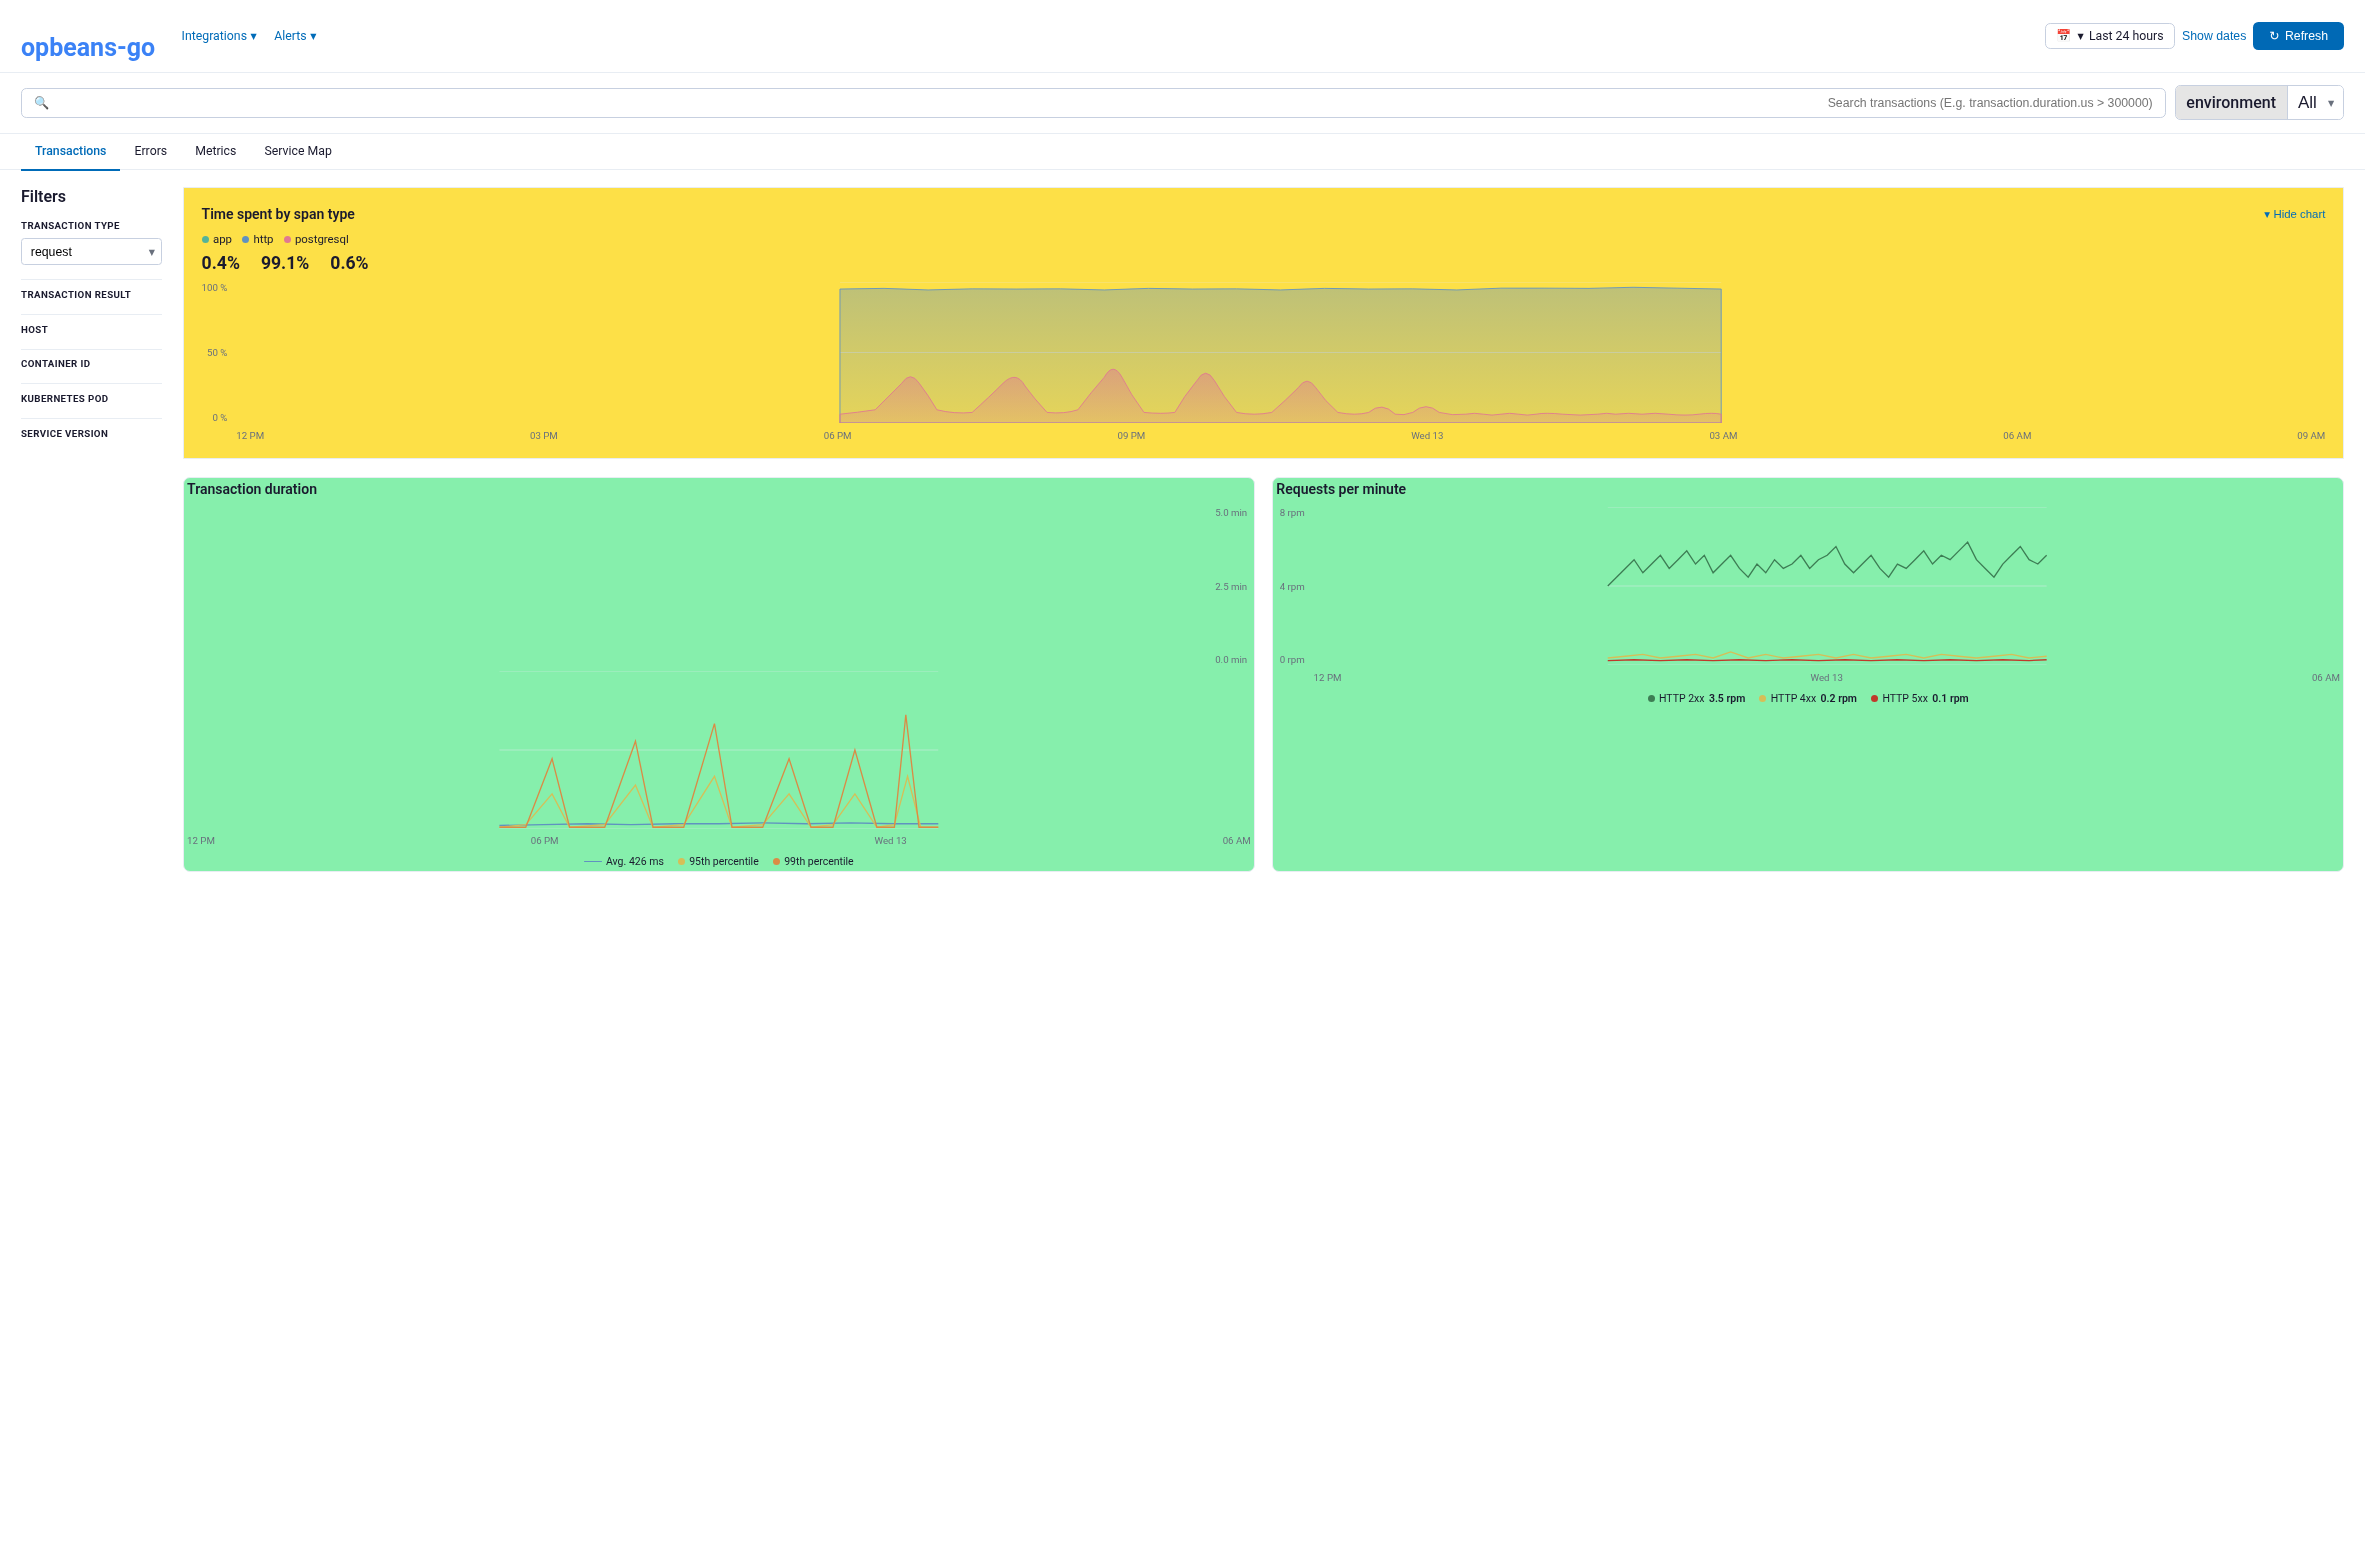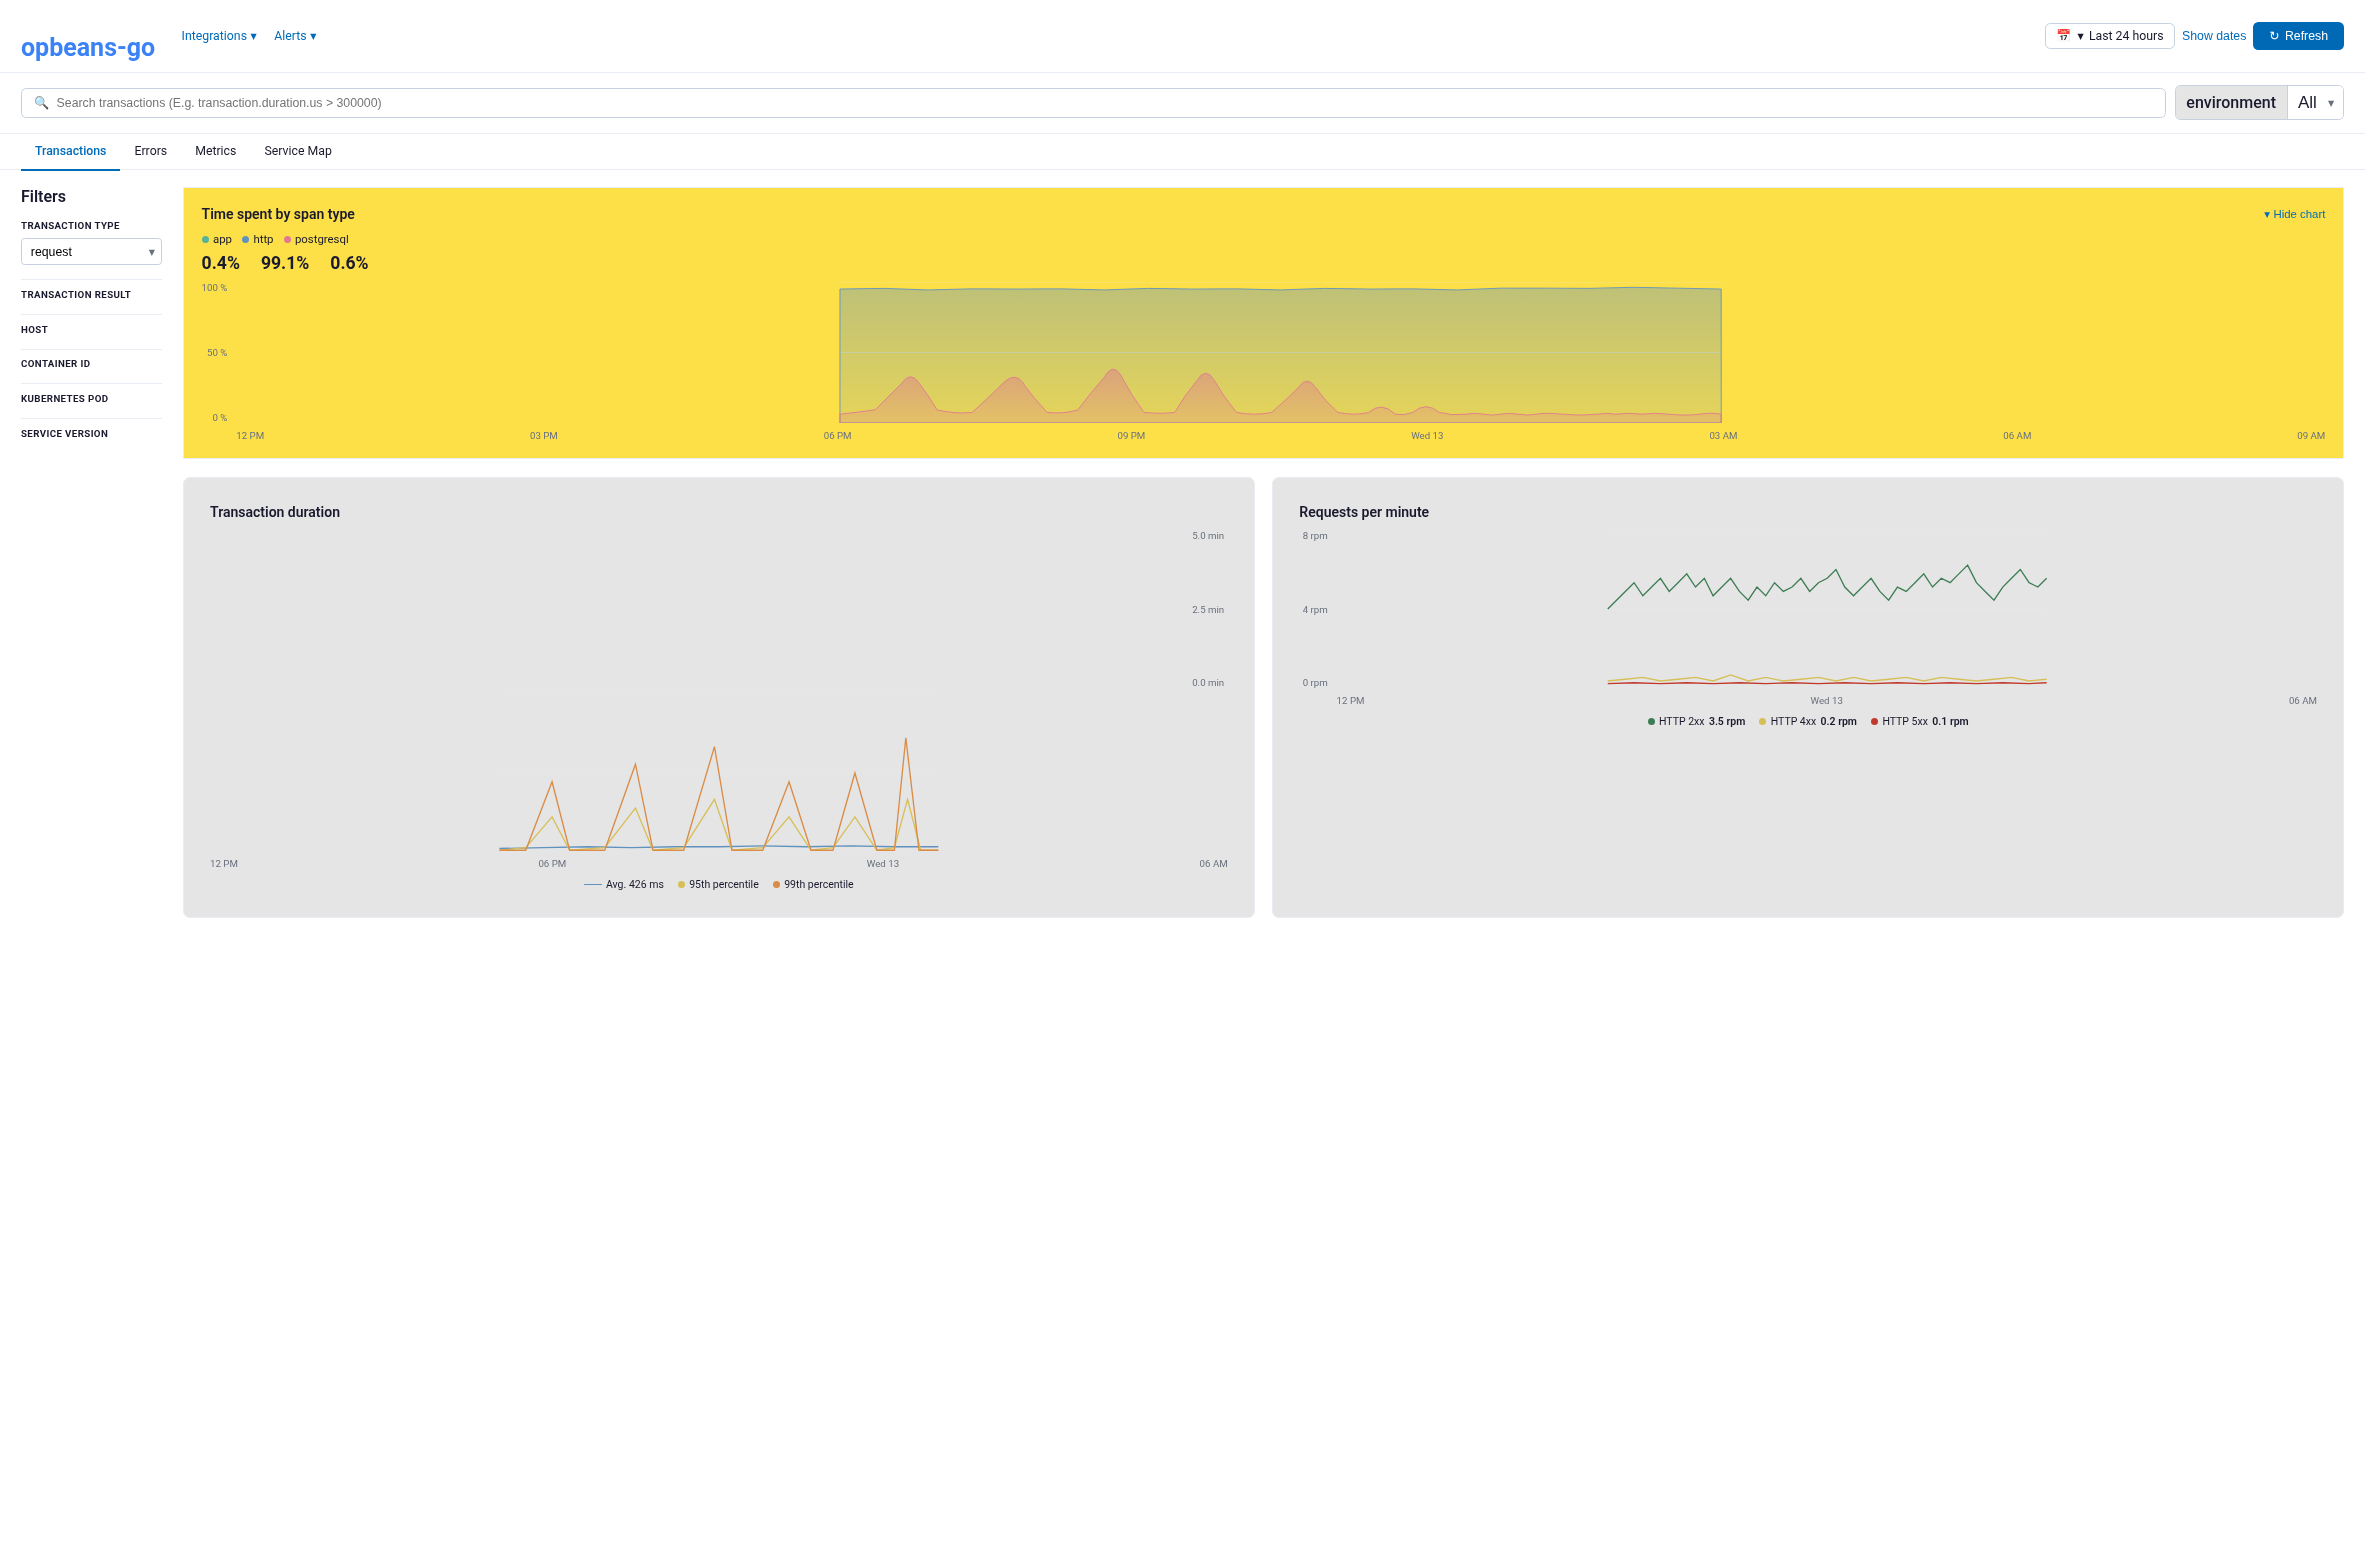--- a/index.html
+++ b/index.html
@@ -12,21 +12,21 @@
     .header-nav-item { color: #006bb8; font-size: 12.3px; display: flex; align-items: center; gap: 3.5px; cursor: pointer; }
     .header-spacer { flex: 1; }
     .time-selector { display: flex; align-items: center; gap: 7px; }
     .time-picker { display: flex; align-items: center; gap: 5.3px; border: 0.9px solid #c7d0e0; border-radius: 5.3px; padding: 5.3px 10.5px; cursor: pointer; background: #fff; }
     .show-dates-btn { color: #006bb8; font-size: 12.3px; cursor: pointer; background: none; border: none; }
     .refresh-btn { background: #0069b5; color: #fff; border: none; border-radius: 5.3px; padding: 7px 16px; font-size: 12.3px; cursor: pointer; display: flex; align-items: center; gap: 5.3px; font-weight: 500; }
 
     
     .search-bar { padding: 12.3px 21px; display: flex; align-items: center; gap: 8.8px; border-bottom: 0.9px solid #e8edf3; }
     .search-input-wrapper { flex: 1; display: flex; align-items: center; gap: 7px; border: 0.9px solid #c7d0e0; border-radius: 5.3px; padding: 7px 12.3px; background: #fff; }
-    .search-input { border: none; outline: none; font-size: 12.3px; color: #69707d; flex: 1; }
+    .search-input { border: none; outline: none; font-size: 12.3px; color: #69707d; flex: 1; text-align: right; }
     .env-selector { display: flex; align-items: center; border: 0.9px solid #c7d0e0; border-radius: 5.3px; overflow: hidden; }
     .env-label { background: #e5e5e5; padding: 7px 10.5px; font-size: 16px; color: #1a1a2e; font-weight: 500; border-right: 0.9px solid #c7d0e0; }
     .env-select { border: none; outline: none; padding: 7px 26px 7px 10.5px; background: #fff; font-size: 17px; color: #1a1a2e; cursor: pointer; appearance: none; }
     .env-select-wrapper { position: relative; }
     .env-chevron { position: absolute; right: 8.8px; top: 50%; transform: translateY(-50%); pointer-events: none; color: #69707d; }
 
     
     .tabs { display: flex; padding: 0 21px; border-bottom: 1.8px solid #e8edf3; gap: 0; }
     .tab { padding: 10.5px 14px; font-size: 12.3px; cursor: pointer; color: #1a1a2e; border-bottom: 2.6px solid transparent; margin-bottom: -1.8px; }
     .tab.active { color: #006bb8; border-bottom-color: #006bb8; font-weight: 500; }
@@ -60,21 +60,21 @@
     
     .stats-row { display: flex; gap: 21px; margin-bottom: 8.8px; }
     .stat-value { font-size: 17.6px; font-weight: 700; color: #1a1a2e; }
 
     
     .chart-svg { width: 100%; }
     .x-labels { display: flex; justify-content: space-between; padding: 3.5px 0 0 0; font-size: 9.7px; color: #69707d; }
 
     
     .charts-bottom-row { display: flex; gap: 17.6px; }
-    .chart-card-half { flex: 1; border: 0.9px solid #e8edf3; border-radius: 7px; padding: 26px; background: #e5e5e5; }
+    .chart-card-half { flex: 1; border: 0.9px solid #e8edf3; border-radius: 7px; padding: 3px; background: #86efac; }
     
     
     .bottom-legend { display: flex; gap: 14px; margin-top: 8.8px; flex-wrap: wrap; justify-content: center; }
     .bottom-legend-item { display: flex; align-items: center; gap: 4.4px; font-size: 10.5px; color: #1a1a2e; }
     .legend-line { width: 17.6px; height: 1.8px; border-radius: 0.9px; }
     .legend-dot-sm { width: 7px; height: 7px; border-radius: 50%; }
   </style>
 </head>
 <body>
 

